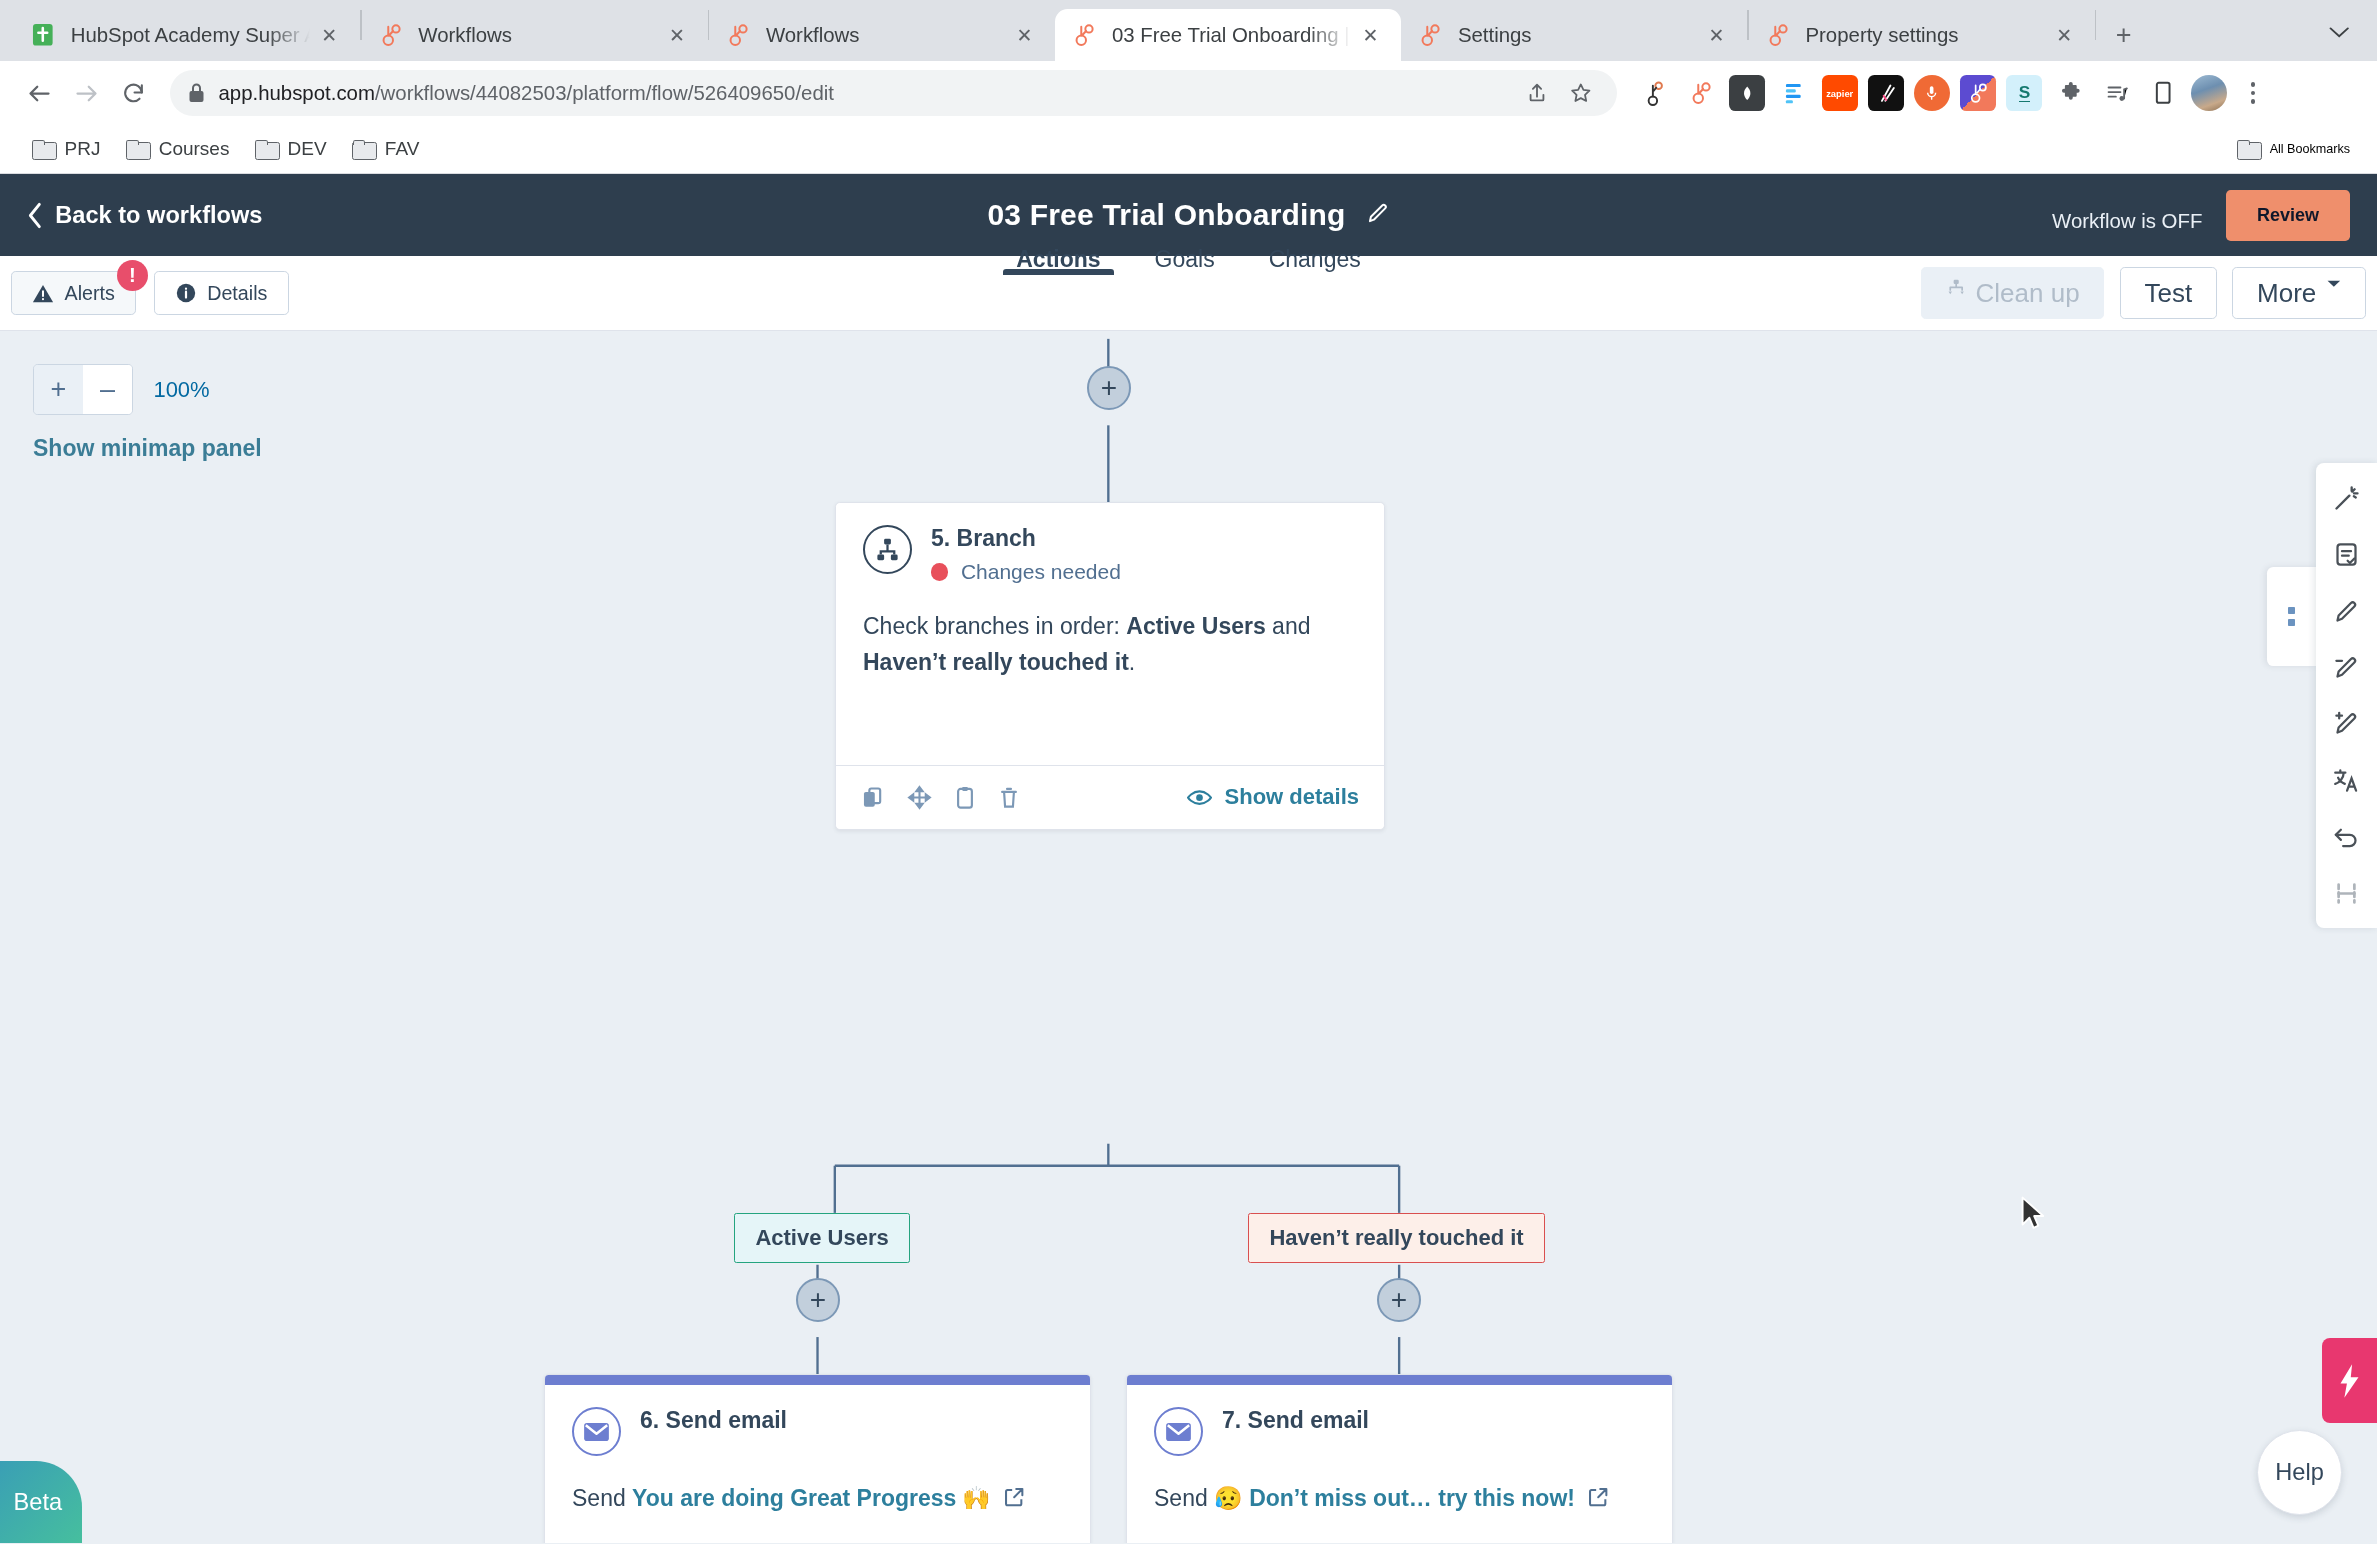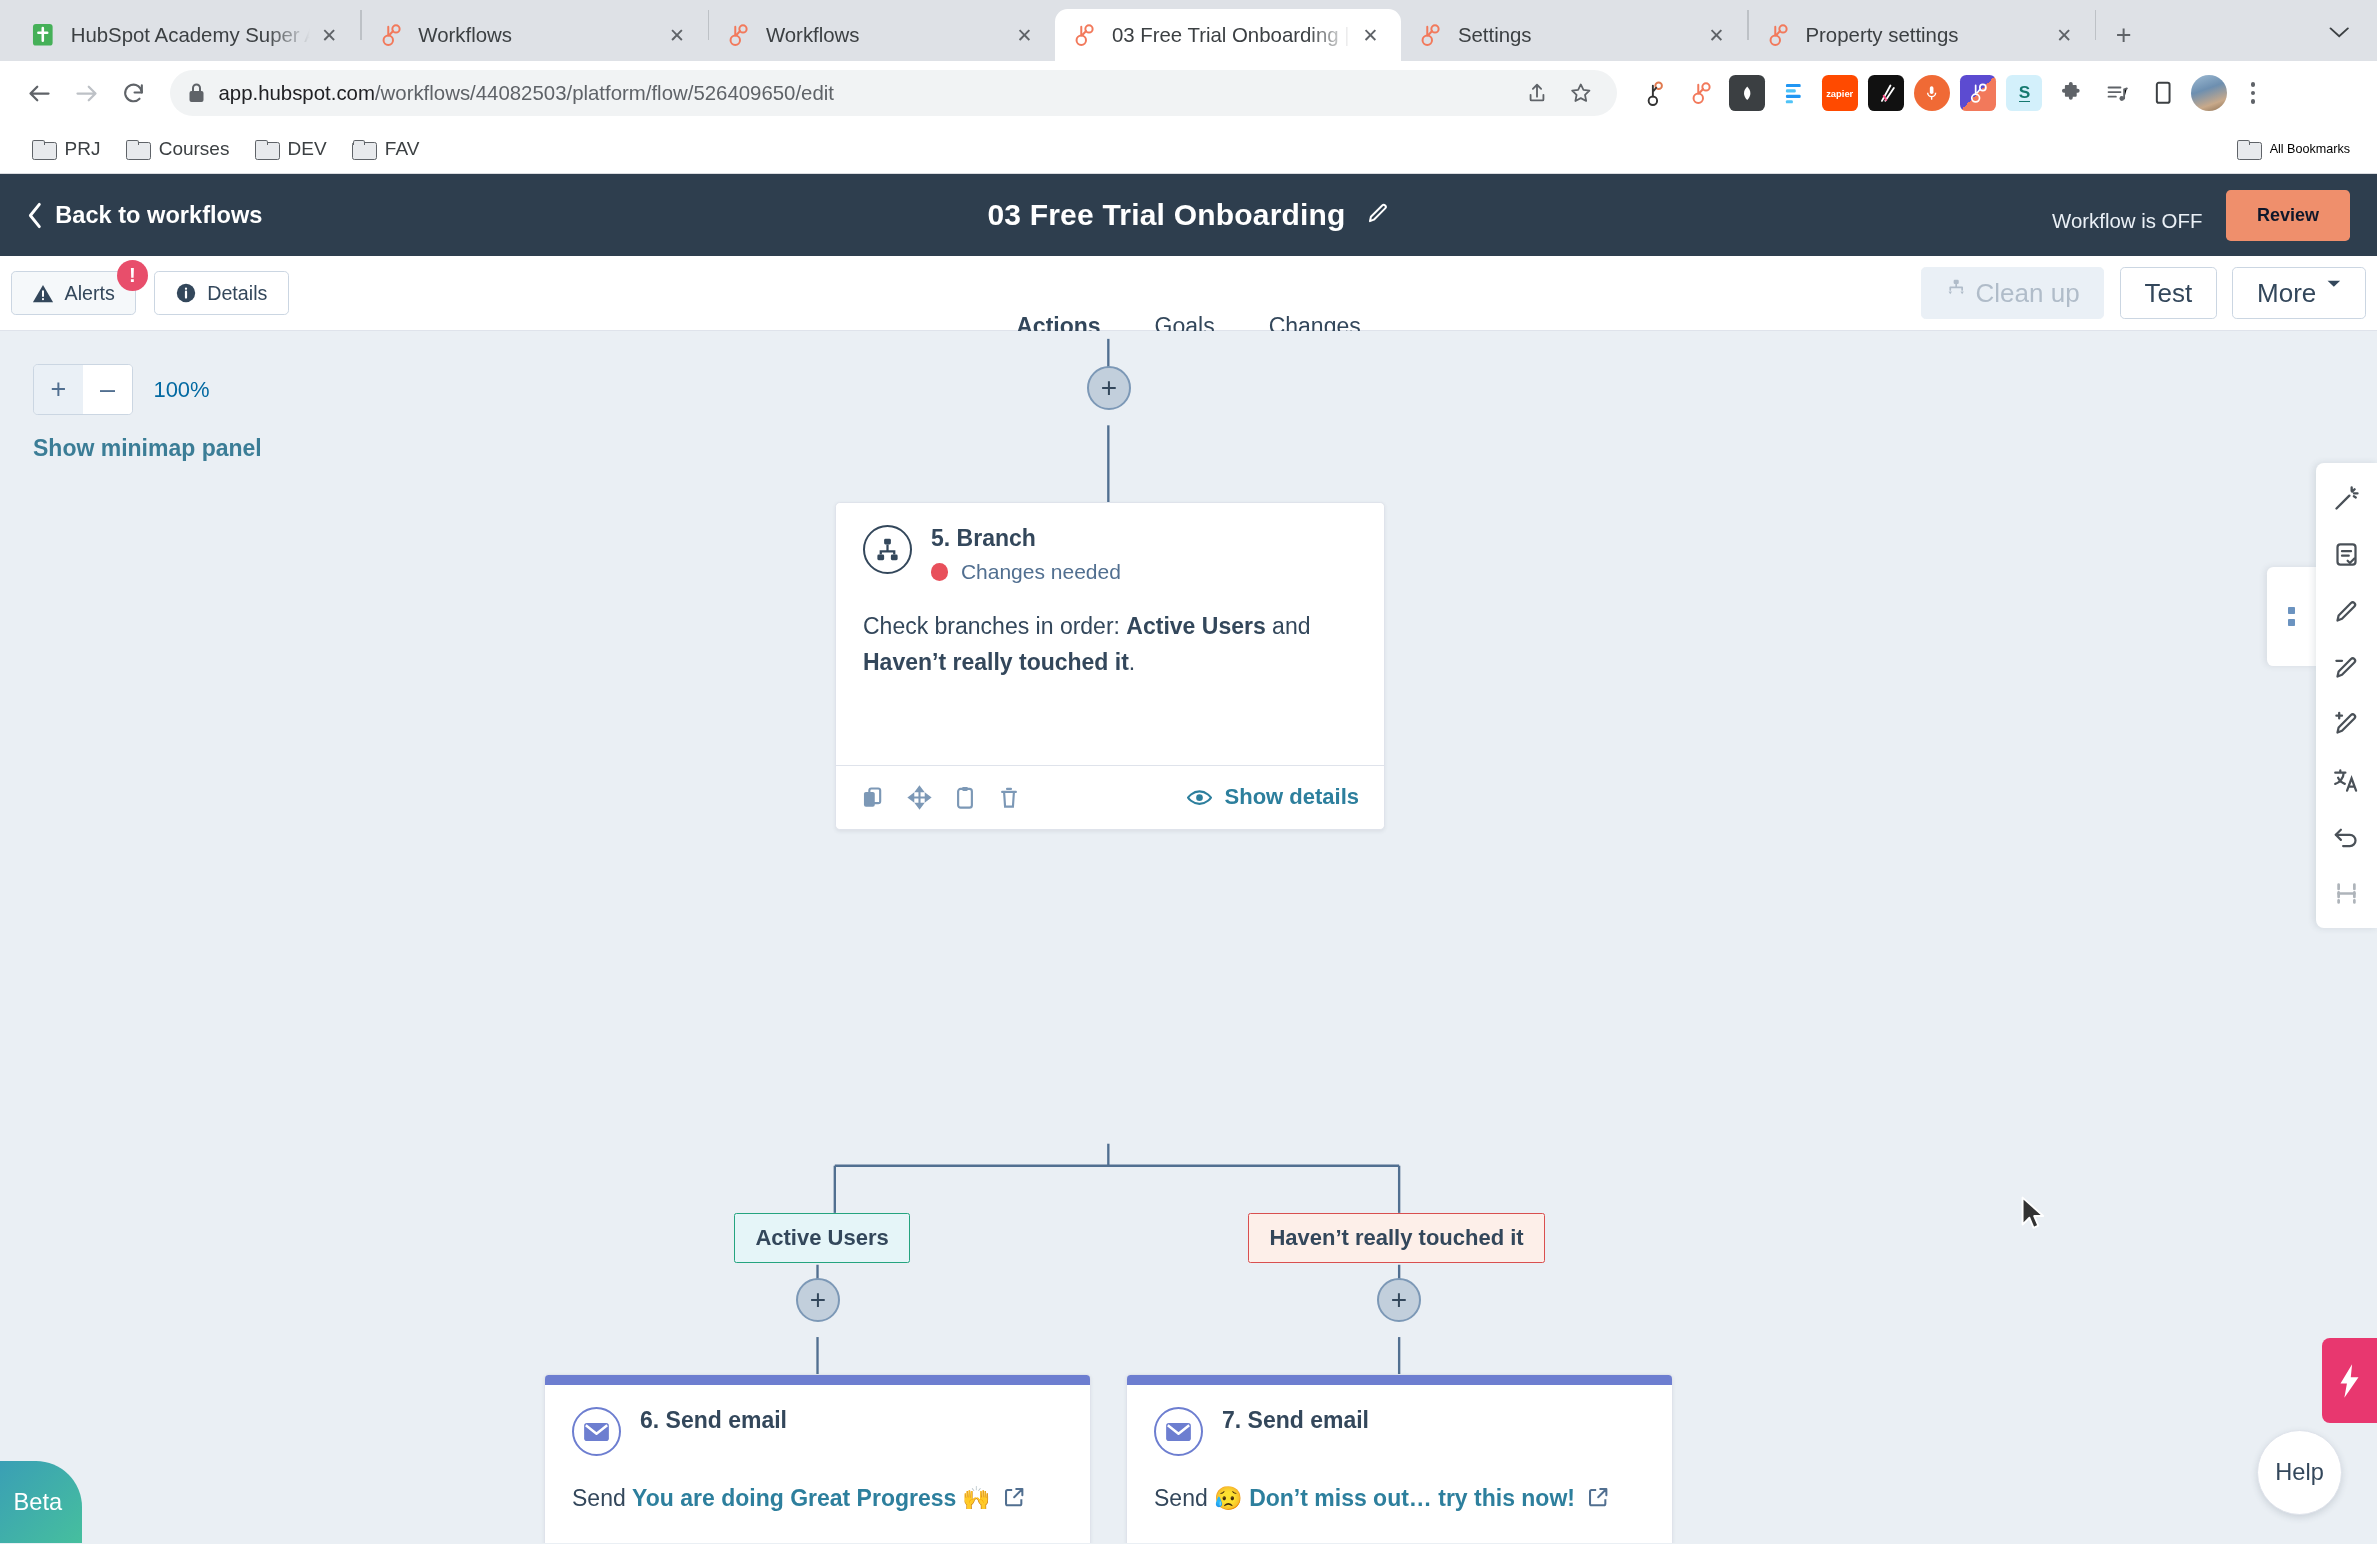--- a/index.html
+++ b/index.html
@@ -132,21 +132,21 @@
   }
   .pillbtn.secondary { background: #fff; }
   .alert-badge {
     position: absolute; top: -12.6px; right: -12.6px; width: 31px; height: 31px;
     border-radius: 50%; background: #e84e6b; color: #fff; font-size: 20.4px; font-weight: 700;
     display: flex; align-items: center; justify-content: center;
   }
   .subbar-left { display: flex; gap: 17.3px; align-items: center; }
   .tabs-nav {
     position: absolute; left: 0; right: 0; display: flex; justify-content: center;
-    gap: 0; align-items: flex-end; height: 94px;
+    gap: 0; align-items: flex-start; height: 94px;
   }
   .nav-tab {
     font-size: 23px; color: #33475b; display: flex; align-items: center;
     padding: 0 27px; position: relative;
   }
   .nav-tab.active { font-weight: 700; color: #33475b; }
   .nav-tab.active::after {
     content: ""; position: absolute; left: 14px; right: 14px; bottom: -1.6px;
     height: 5.5px; background: #33475b; border-radius: 3.1px 3.1px 0 0;
   }

